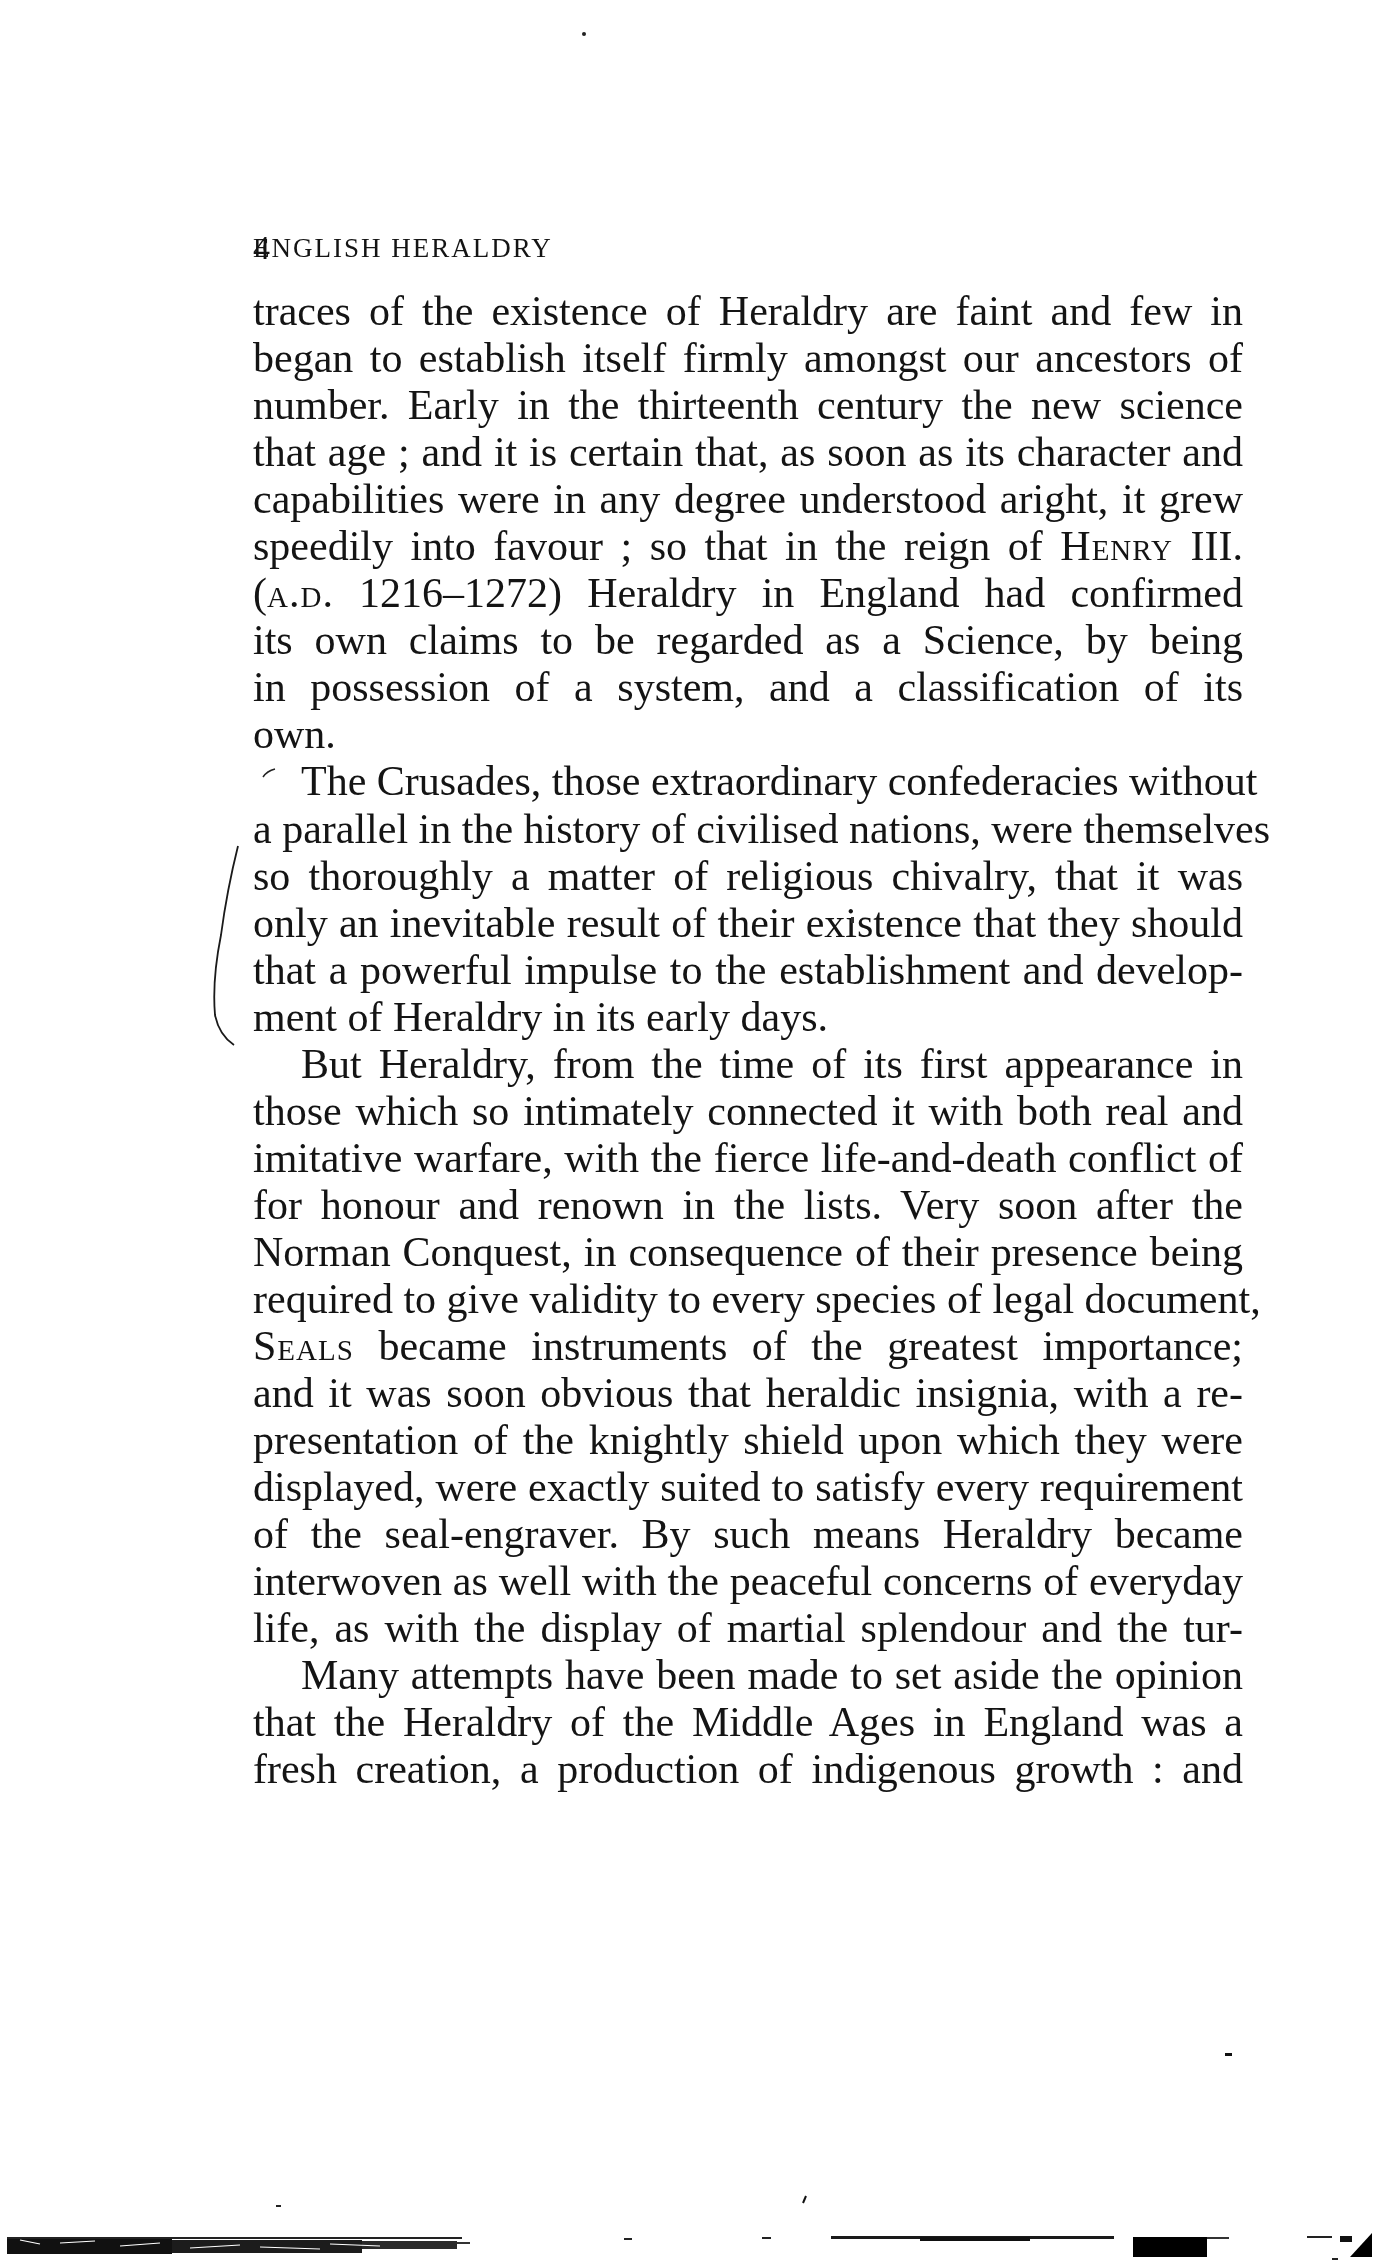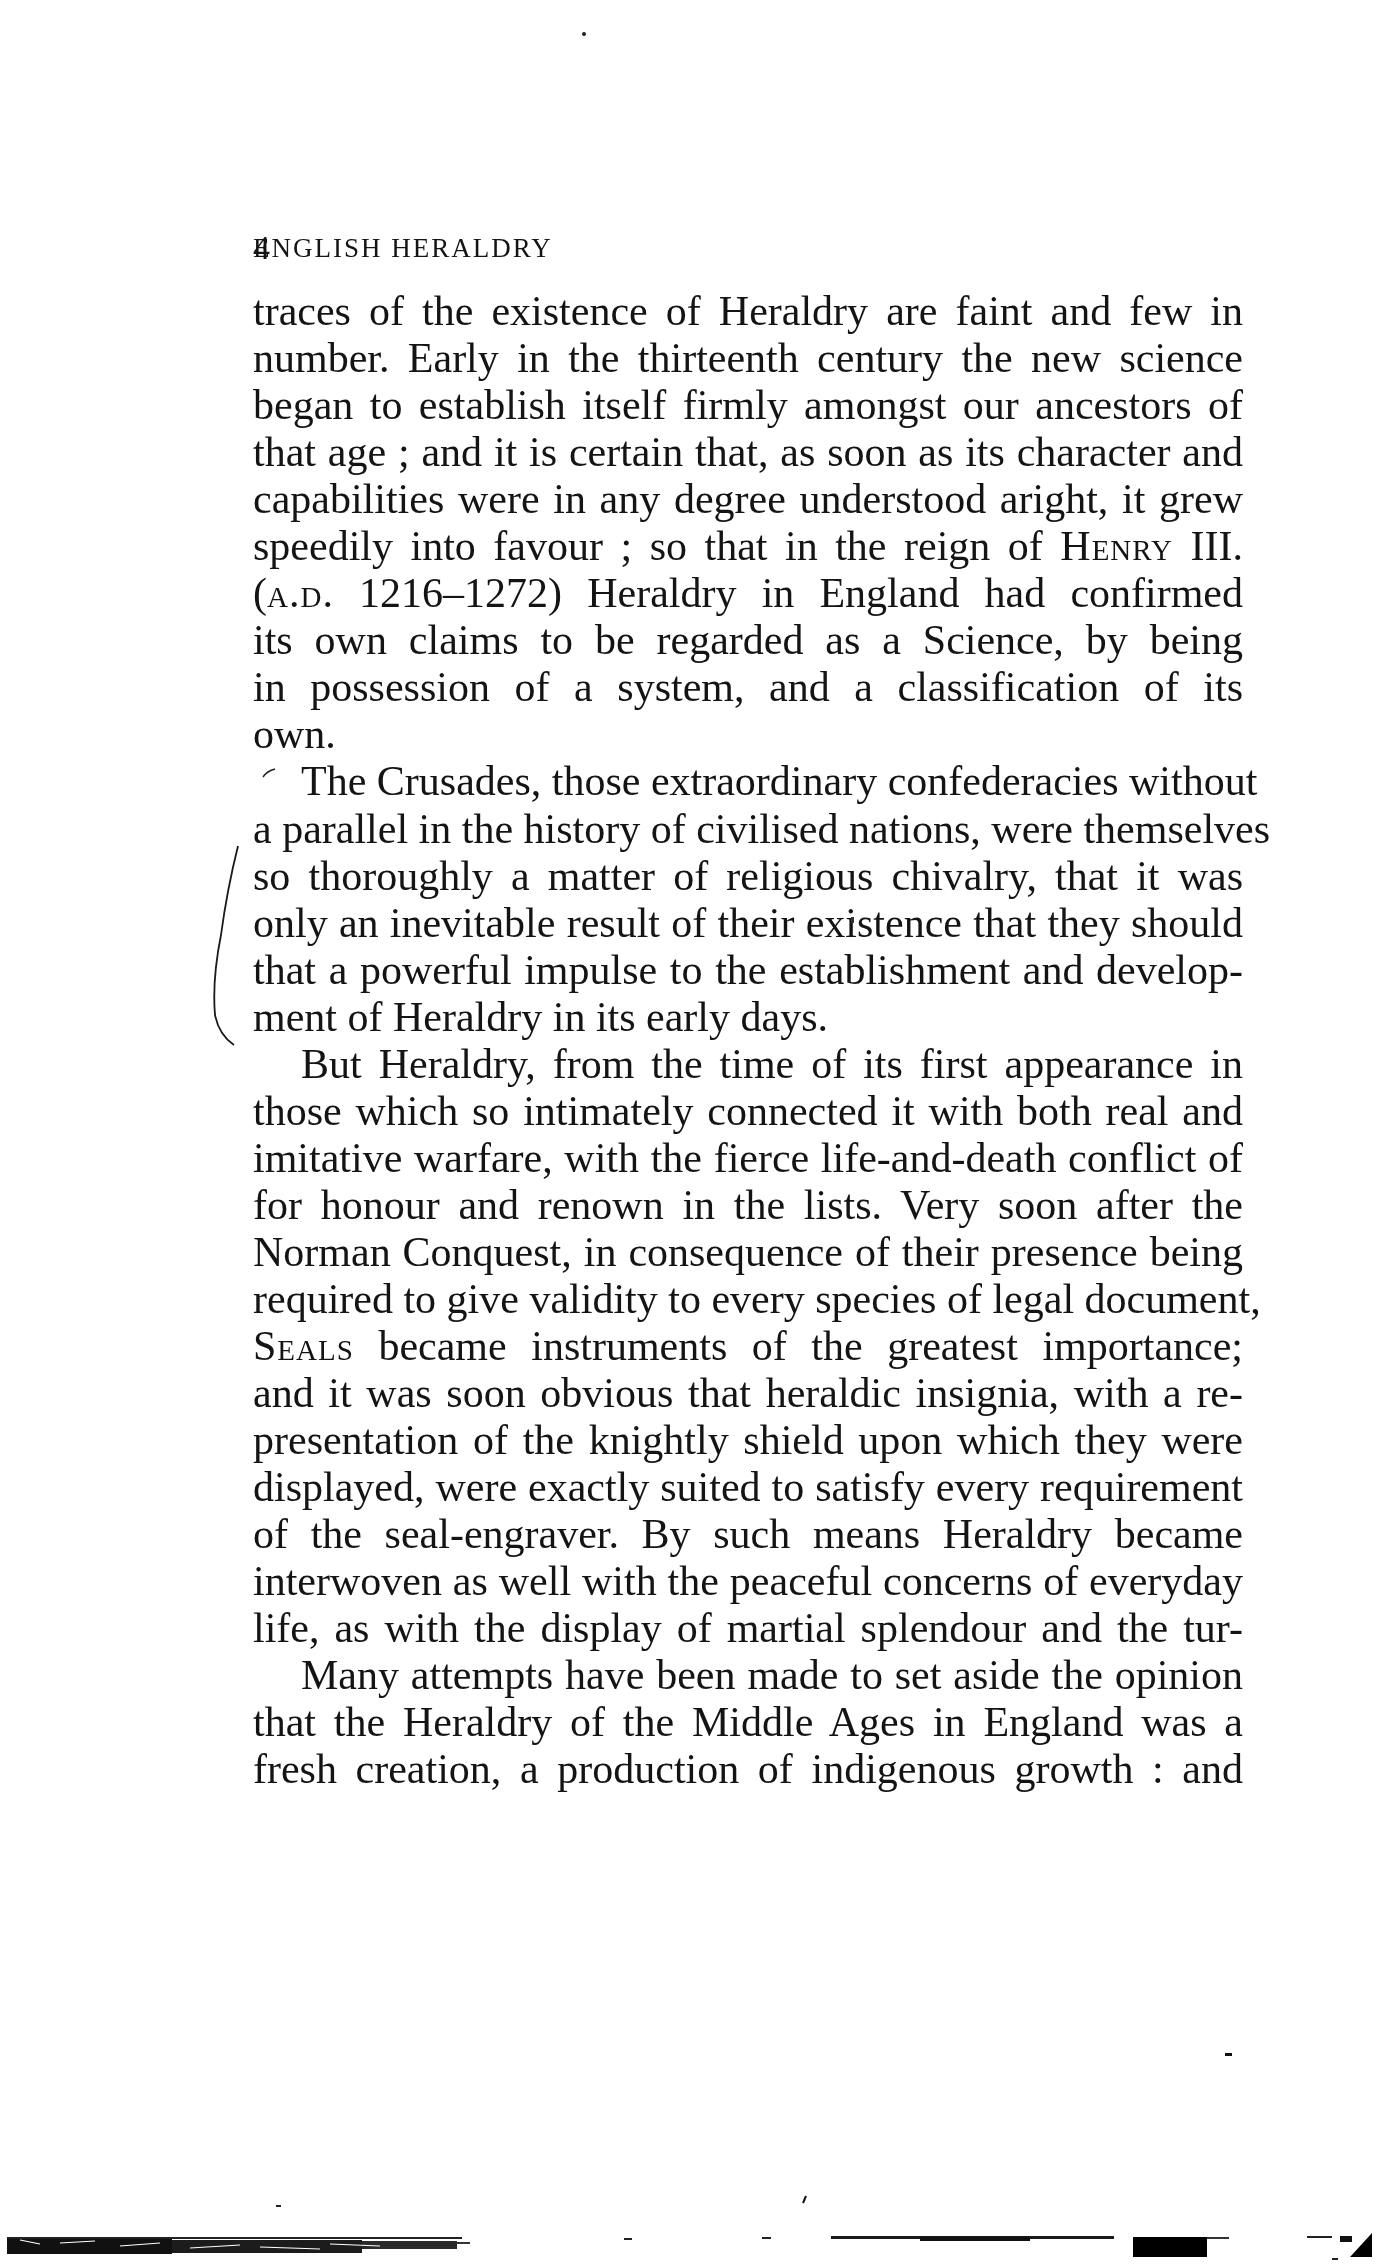--- a/index.html
+++ b/index.html
@@ -111,22 +111,22 @@
 
   <div class="mark dot-top"></div>
 
   <div class="running-header">
     <span class="page-number">4</span>
     <span class="running-title">ENGLISH HERALDRY</span>
   </div>
 
   <div class="text-block" id="text-block">
       <div class="line"><span>traces of the existence of Heraldry are faint and few in</span></div>
+      <div class="line"><span>began to establish itself firmly amongst our ancestors of</span></div>
       <div class="line"><span>number.  Early in the thirteenth century the new science</span></div>
-      <div class="line"><span>began to establish itself firmly amongst our ancestors of</span></div>
       <div class="line"><span>that age ; and it is certain that, as soon as its character and</span></div>
       <div class="line"><span>capabilities were in any degree understood aright, it grew</span></div>
       <div class="line"><span>speedily into favour ; so that in the reign of </span><span class="sc">Henry</span><span> III.</span></div>
       <div class="line"><span>(</span><span class="sc">a.d.</span><span> 1216–1272) Heraldry in England had confirmed</span></div>
       <div class="line"><span>its own claims to be regarded as a Science, by being</span></div>
       <div class="line"><span>in possession of a system, and a classification of its</span></div>
       <div class="line last"><span>own.</span></div>
       <div class="line indent"><span>The Crusades, those extraordinary confederacies without</span></div>
       <div class="line"><span>a parallel in the history of civilised nations, were themselves</span></div>
       <div class="line"><span>so thoroughly a matter of religious chivalry, that it was</span></div>

